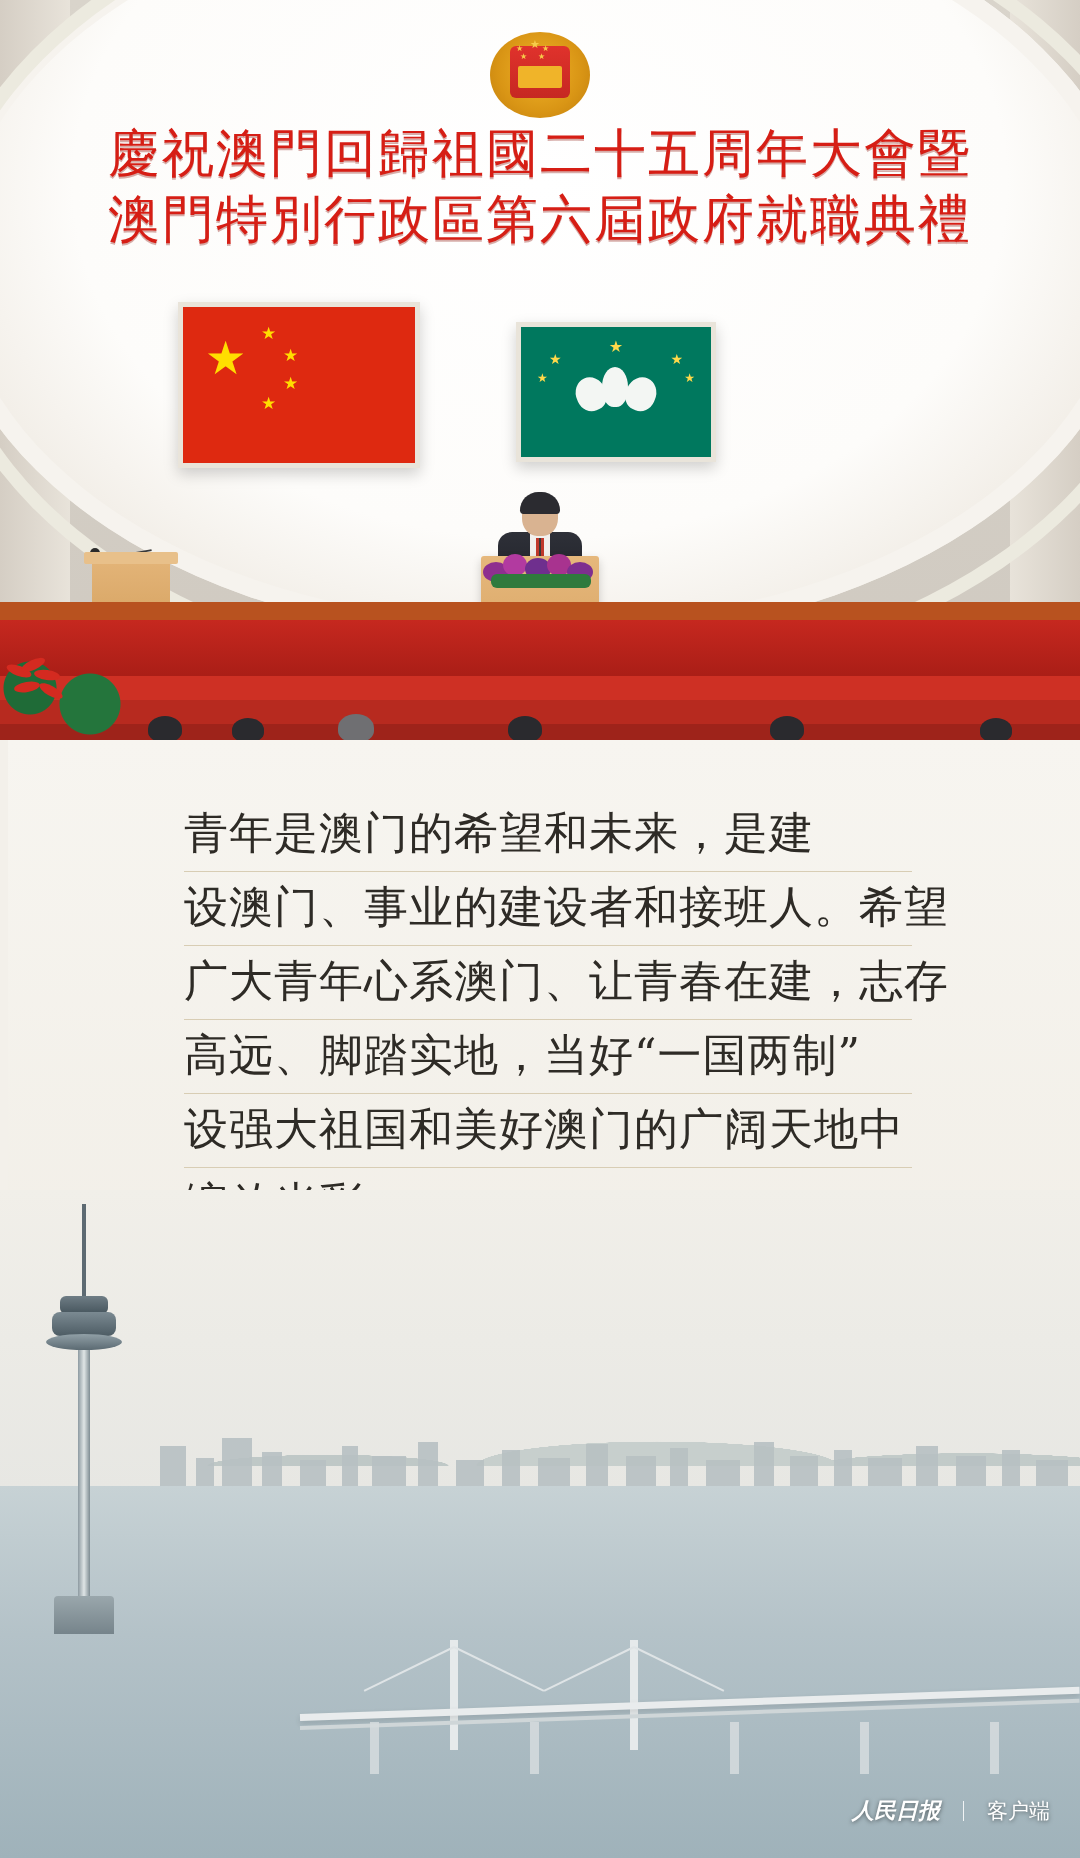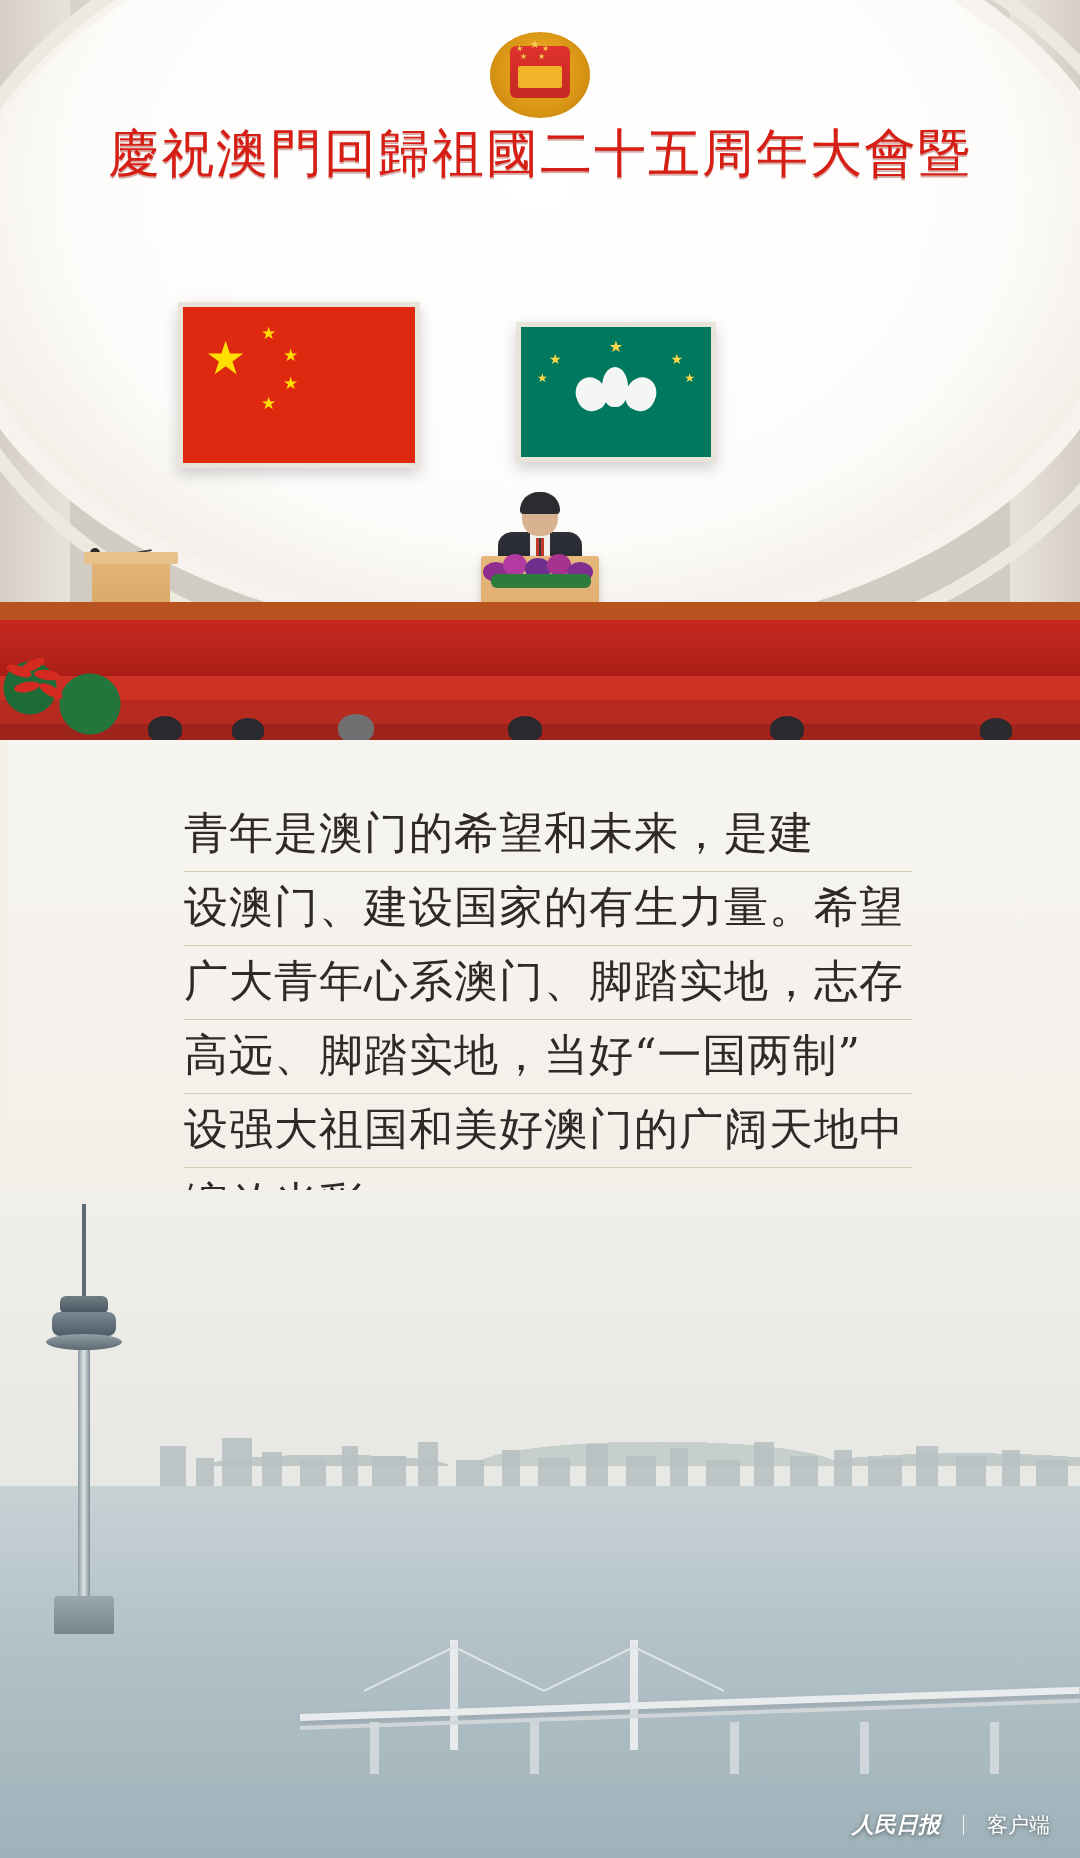--- a/index.html
+++ b/index.html
@@ -125,21 +125,21 @@
 
   
   .bridge{position:absolute;left:300px;top:440px;width:780px;height:180px;}
   .bridge .deck{position:absolute;left:0;top:84px;width:780px;height:7px;background:#e9eced;
                 box-shadow:0 3px 6px rgba(0,0,0,.12);transform:rotate(-2deg);transform-origin:left center;}
   .bridge .deck2{position:absolute;left:0;top:96px;width:780px;height:4px;background:#cfd6d8;transform:rotate(-2deg);transform-origin:left center;}
   .bridge .pylon{position:absolute;top:10px;width:8px;height:110px;background:#e6eaeb;}
   .bridge .cable{position:absolute;background:#dfe4e6;height:2px;transform-origin:left center;}
   .bridge .pier{position:absolute;top:92px;width:9px;height:52px;background:#d6dcde;opacity:.85;}
 
-  .logo{position:absolute;right:30px;bottom:18px;display:flex;align-items:center;gap:23px;color:#fff;
+  .logo{position:absolute;right:30px;bottom:32px;display:flex;align-items:center;gap:23px;color:#fff;
         text-shadow:0 1px 4px rgba(0,0,0,.5);}
   .logo .mark{font-family:"DejaVu Serif","Liberation Serif",serif;font-size:22px;font-weight:bold;font-style:italic;}
   .logo .bar{width:1px;height:20px;background:rgba(255,255,255,.85);}
   .logo .app{font-size:21px;}
 </style>
 </head>
 <body>
 
 <div class="page">
 
@@ -157,20 +157,21 @@
         <span class="st" style="left:14px;top:0;">★</span>
         <span class="st" style="left:0;top:6px;font-size:8px;">★</span>
         <span class="st" style="left:4px;top:14px;font-size:8px;">★</span>
         <span class="st" style="left:26px;top:6px;font-size:8px;">★</span>
         <span class="st" style="left:22px;top:14px;font-size:8px;">★</span>
       </div>
     </div>
 
     <div class="title-wrap">
       <div class="title-line">慶祝澳門回歸祖國二十五周年大會暨</div>
+      <div class="title-line">澳門特別行政區第六屆政府就職典禮</div>
     </div>
 
     <div class="flags">
       <div class="flag flag-cn">
         <span class="big">★</span>
         <span class="s" style="left:78px;top:16px;">★</span>
         <span class="s" style="left:100px;top:38px;">★</span>
         <span class="s" style="left:100px;top:66px;">★</span>
         <span class="s" style="left:78px;top:86px;">★</span>
       </div>
@@ -238,22 +239,22 @@
       <i class="h" style="left:338px;width:36px;height:28px;background:#6f6f72;"></i>
       <i class="h" style="left:508px;width:34px;height:26px;"></i>
       <i class="h" style="left:770px;width:34px;height:26px;"></i>
       <i class="h" style="left:980px;width:32px;height:24px;"></i>
     </div>
   </div>
 
   <div class="quote-sec">
     <div class="quote">
       <div class="q-line">青年是澳门的希望和未来，是建</div>
-      <div class="q-line">设澳门、建设国家的有生力量。希望</div>
-      <div class="q-line">广大青年心系澳门、脚踏实地，志存</div>
+      <div class="q-line">设澳门、事业的建设者和接班人。希望</div>
+      <div class="q-line">广大青年心系澳门、让青春在建，志存</div>
       <div class="q-line">高远、脚踏实地，当好“一国两制”</div>
       <div class="q-line">设强大祖国和美好澳门的广阔天地中</div>
       <div class="q-line">绽放光彩。</div>
     </div>
   </div>
 
   <div class="city">
     <div class="sky-haze"></div>
     <div class="hills"></div>
     <div class="skyline">

